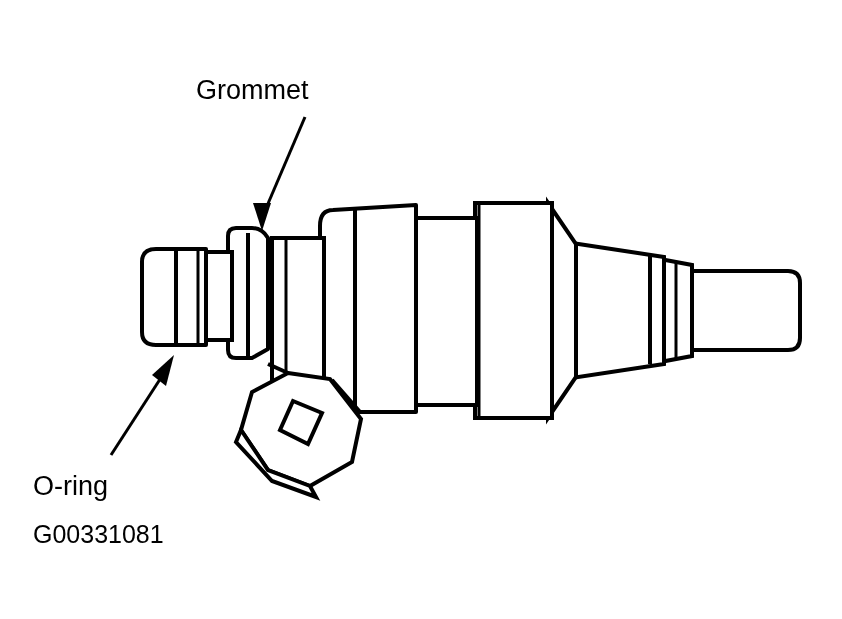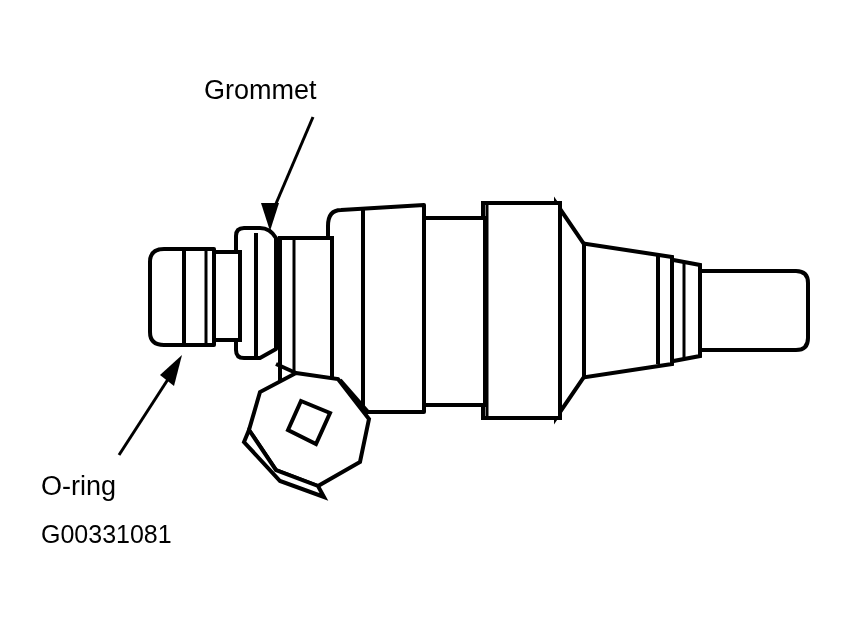--- a/index.html
+++ b/index.html
@@ -9,21 +9,21 @@
   }
   body {
     width: 842px;
     height: 619px;
     position: relative;
     font-family: "Liberation Sans", sans-serif;
     overflow: hidden;
   }
   #figure-root {
     position: absolute;
-    left: 8px;
+    left: 0;
     top: 0;
     width: 760px;
     height: 619px;
   }
   svg.figure-canvas {
     display: block;
     width: 842px;
     height: 619px;
   }
   .part-outline {

